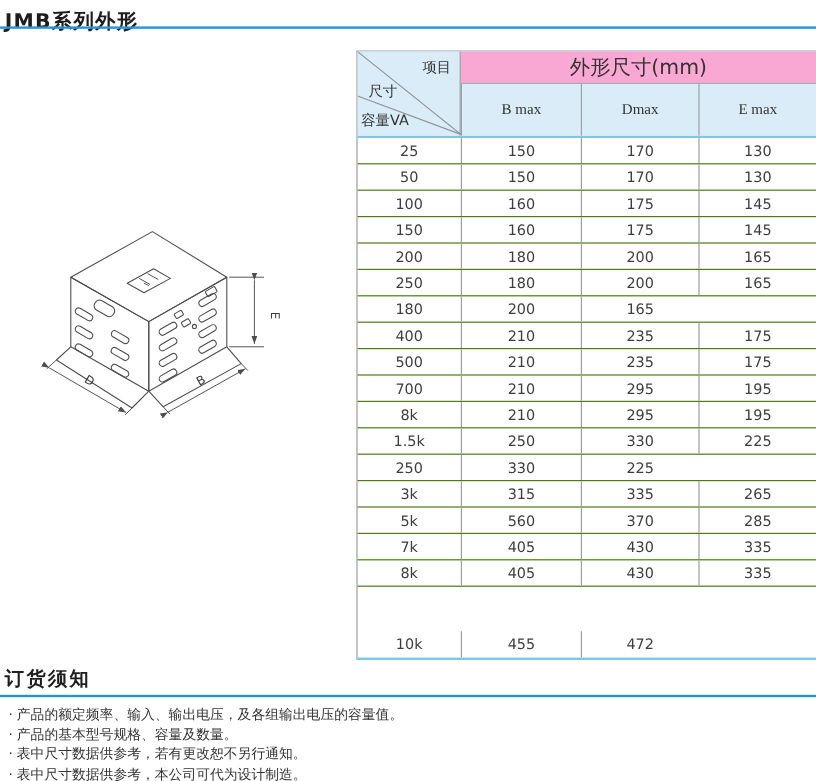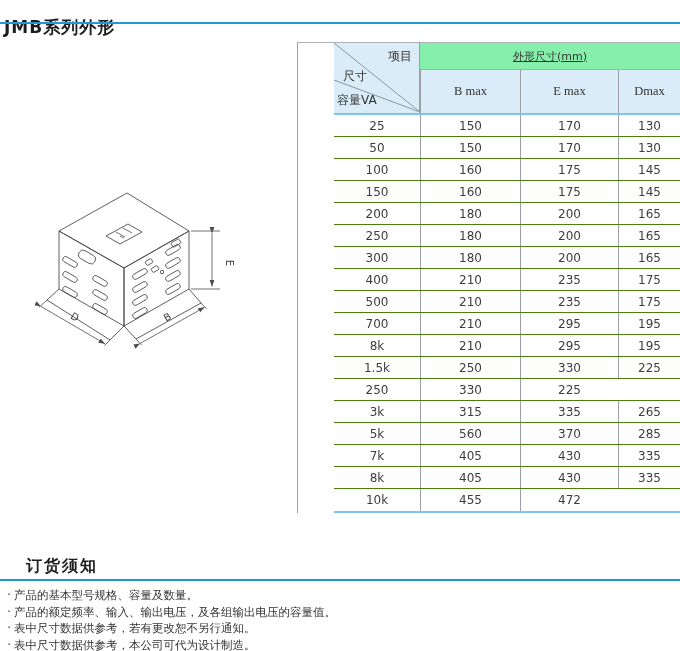--- a/index.html
+++ b/index.html
@@ -1,54 +1,54 @@
 <!DOCTYPE html>
 <html><head>
 <meta charset="utf-8">
 <style>
   * { margin:0; padding:0; box-sizing:border-box; }
   html,body { background:#ffffff; }
   body { font-family:"DejaVu Sans","Liberation Sans",sans-serif; color:#2f2f2f; }
   .page { position:relative; width:680px; height:651px; background:#fff; overflow:hidden; }
 
   
-  .h-title { position:absolute; left:4px; top:16px; font-size:17px; font-weight:bold;
+  .h-title { position:absolute; left:4px; top:6px; font-size:17px; font-weight:bold;
              letter-spacing:1px; color:#1d1d1d; }
   .rule-top { position:absolute; left:0; top:22px; width:680px; height:2px; background:#2496d4; }
 
   
   .drawing { position:absolute; left:30px; top:190px; }
   .drawing * { vector-effect:non-scaling-stroke; }
 
   
   .dim-table { position:absolute; left:297px; top:42px; width:383px;
-               border-top:1px solid #aeb4b8; border-left:1px solid #9aa0a5;padding-left:36px; }
+               border-top:1px solid #aeb4b8; border-left:1px solid #9aa0a5; }
   .thead { display:grid; grid-template-columns:86px 100px 98px 1fr; }
   .corner { grid-column:1; grid-row:1 / 3; position:relative; height:70px;
             background:#d9ecf7; border-right:1px solid #9aa0a5; }
   .corner svg { position:absolute; left:0; top:0; }
   .corner .lbl { position:absolute; font-size:12px; color:#333; white-space:nowrap; }
   .lbl-item { top:5px;  left:54px; }
   .lbl-size { top:25px; left:9px; }
   .lbl-cap  { top:49px; left:3px; }
-  .gh { grid-column:2 / 5; grid-row:1; height:27px; background:#86efac;
+  .gh { grid-column:2 / 5; grid-row:1; height:27px; background:#f9a8d4;
         border-bottom:1px solid #a8aeb3; display:flex; align-items:center; justify-content:center;
-        font-size:11px; color:#333;text-decoration:underline; }
+        font-size:17px; color:#333; }
   .sub { grid-row:2; height:43px; background:#d9ecf7; display:flex; align-items:center;
          justify-content:center; font-size:12.5px; color:#333; border-left:1px solid #9aa0a5;font-family:Liberation Serif, serif; }
   .blue-line { height:2px; background:#7cc6ea; }
   .trow { display:grid; grid-template-columns:86px 100px 98px 1fr; height:22px;
           border-bottom:1px solid #4d7c0f; }
-  .trow:last-child { border-bottom:none; }
+  .trow:last-child { border-bottom:none;margin-top:37px; }
   .td { display:flex; align-items:center; justify-content:center; font-size:12px; color:#3d3d3d; }
   .td + .td { border-left:1px solid #9aa0a5; }
 
   
   .h-order { position:absolute; left:4px; top:556px; font-size:16px; font-weight:bold;
-             letter-spacing:2px; color:#1d1d1d;margin-left:22px; }
+             letter-spacing:2px; color:#1d1d1d; }
   .rule-order { position:absolute; left:0; top:579px; width:680px; height:2px; background:#2496d4; }
   .notes { position:absolute; left:4px; top:587px; list-style:none; }
   .notes li { font-size:11.5px; line-height:16.5px; color:#333; white-space:nowrap; }
   .notes .dot { display:inline-block; width:10px; text-align:center; }
 </style>
 </head>
 <body>
 
 <div class="page">
 
@@ -124,22 +124,22 @@
         <svg width="86" height="70" viewBox="0 0 86 70">
           <line x1="0" y1="0" x2="86" y2="69" stroke="#8f9599" stroke-width="1"></line>
           <line x1="0" y1="37" x2="86" y2="69" stroke="#8f9599" stroke-width="1"></line>
         </svg>
         <span class="lbl lbl-item">项目</span>
         <span class="lbl lbl-size">尺寸</span>
         <span class="lbl lbl-cap">容量VA</span>
       </div>
       <div class="gh">外形尺寸(mm)</div>
       <div class="sub">B max</div>
+      <div class="sub">Dmax</div>
       <div class="sub">E max</div>
-      <div class="sub">Dmax</div>
     </div>
     <div class="blue-line"></div>
     <div class="tbody">
 
         <div class="trow">
           <div class="td">25</div>
           <div class="td">150</div>
           <div class="td">170</div>
           <div class="td">130</div>
         </div>
@@ -173,21 +173,20 @@
         </div>
 
         <div class="trow">
           <div class="td">250</div>
           <div class="td">180</div>
           <div class="td">200</div>
           <div class="td">165</div>
         </div>
 
         <div class="trow">
-          <div class="td">300</div>
           <div class="td">180</div>
           <div class="td">200</div>
           <div class="td">165</div>
         </div>
 
         <div class="trow">
           <div class="td">400</div>
           <div class="td">210</div>
           <div class="td">235</div>
           <div class="td">175</div>
@@ -261,22 +260,22 @@
           <div class="td">472</div>
         </div>
       </div>
     <div class="blue-line"></div>
   </div>
 
   <div class="h-order">订货须知</div>
   <div class="rule-order"></div>
   <ul class="notes">
 
+      <li><span class="dot">·</span><span>产品的额定频率、输入、输出电压，及各组输出电压的容量值。</span></li>
+
       <li><span class="dot">·</span><span>产品的基本型号规格、容量及数量。</span></li>
-
-      <li><span class="dot">·</span><span>产品的额定频率、输入、输出电压，及各组输出电压的容量值。</span></li>
 
       <li><span class="dot">·</span><span>表中尺寸数据供参考，若有更改恕不另行通知。</span></li>
 
       <li><span class="dot">·</span><span>表中尺寸数据供参考，本公司可代为设计制造。</span></li>
     </ul>
 
 </div>
 
 </body></html>

